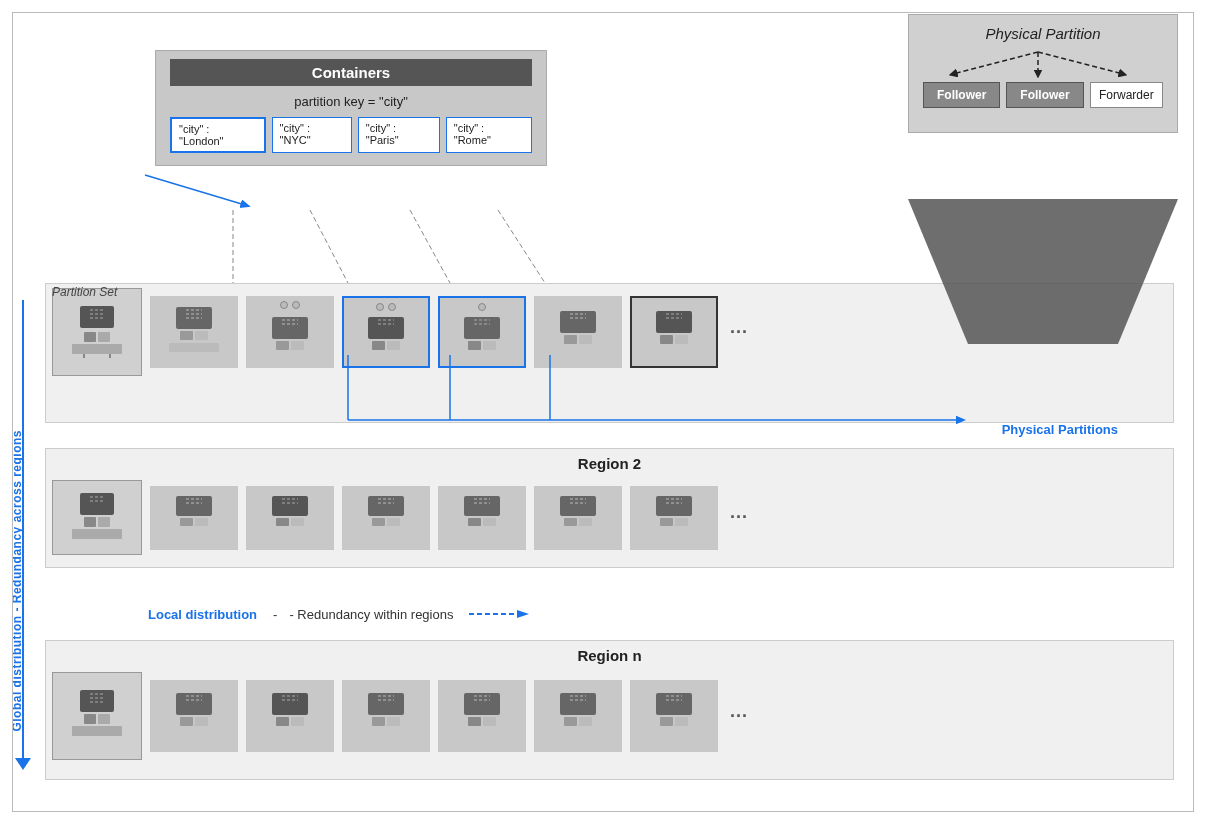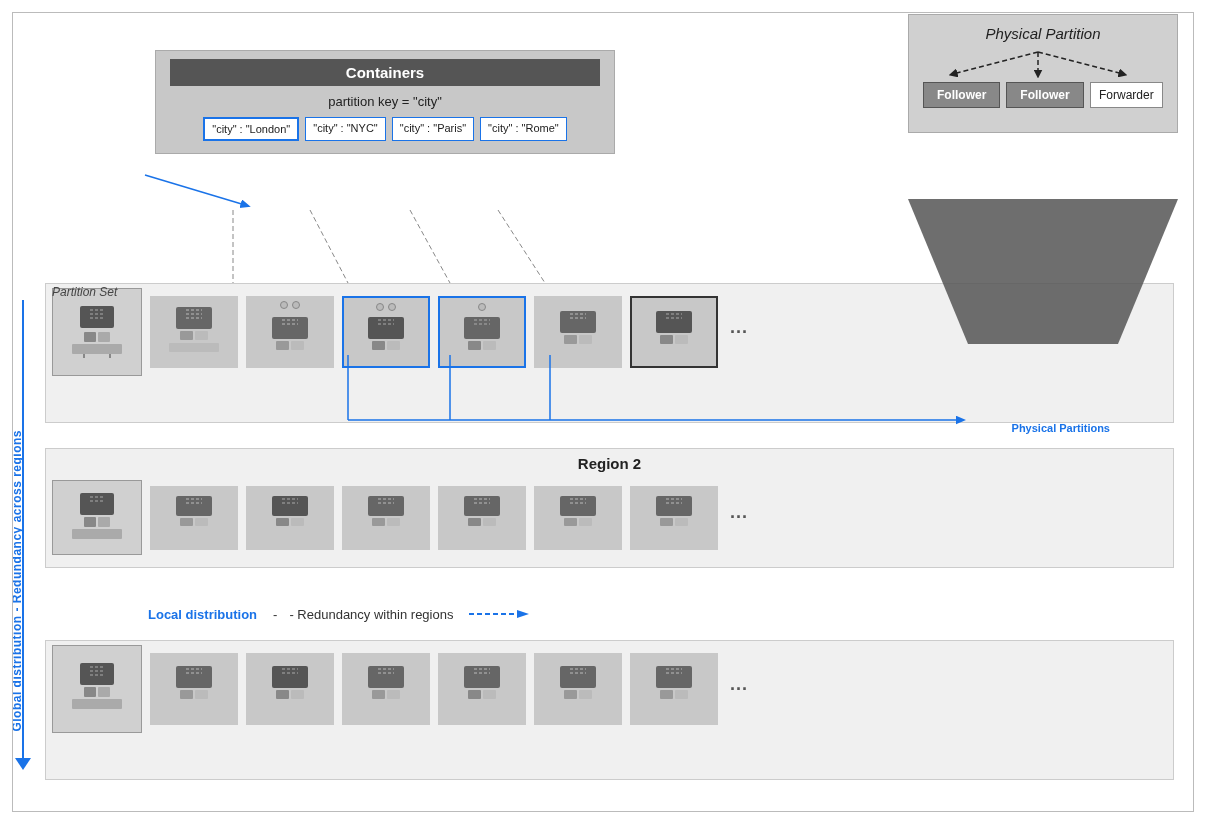--- a/index.html
+++ b/index.html
@@ -78,21 +78,21 @@
       border: 1px solid #888;
       flex: 1;
       text-align: center;
     }
 
     
     .containers-box {
       position: absolute;
       top: 50px;
       left: 155px;
-      width: 460px;
+      width: 392px;
       background: #c8c8c8;
       border: 1px solid #aaa;
       padding: 8px 14px 12px 14px;
       z-index: 5;
     }
     .containers-title {
       background: #555;
       color: #fff;
       text-align: center;
       font-size: 15px;
@@ -260,23 +260,23 @@
       color: #555;
       font-weight: bold;
       margin-left: 4px;
       align-self: center;
     }
 
     
     .physical-partitions-label {
       position: absolute;
       top: 422px;
-      right: 96px;
+      right: 88px;
       color: #1a73e8;
-      font-size: 11px;
+      font-size: 13px;
       font-weight: bold;
     }
 
     
     .connector-svg {
       position: absolute;
       top: 0;
       left: 0;
       width: 1206px;
       height: 824px;
@@ -564,20 +564,21 @@
             <line x1="27" y1="9" x2="43" y2="9" stroke="#bbb" stroke-width="1" stroke-dasharray="3,2"></line>
             <line x1="27" y1="13" x2="43" y2="13" stroke="#bbb" stroke-width="1" stroke-dasharray="3,2"></line>
           </svg>
         </div>
         <div class="dots-more">···</div>
       </div>
     </div>
   </div>
 
   <div class="region-wrapper region-n">
+    <div class="region-title">Region n</div>
     <div class="region-content">
       <div class="partition-set-cell">
         <svg width="70" height="60" viewBox="0 0 70 60">
           <rect x="18" y="4" width="34" height="22" rx="2" fill="#555"></rect>
           <rect x="22" y="28" width="12" height="10" rx="1" fill="#888"></rect>
           <rect x="36" y="28" width="12" height="10" rx="1" fill="#aaa"></rect>
           <rect x="10" y="40" width="50" height="10" rx="1" fill="#aaa"></rect>
           <line x1="28" y1="8" x2="42" y2="8" stroke="#aaa" stroke-width="1" stroke-dasharray="3,2"></line>
           <line x1="28" y1="12" x2="42" y2="12" stroke="#aaa" stroke-width="1" stroke-dasharray="3,2"></line>
           <line x1="28" y1="16" x2="42" y2="16" stroke="#aaa" stroke-width="1" stroke-dasharray="3,2"></line>

